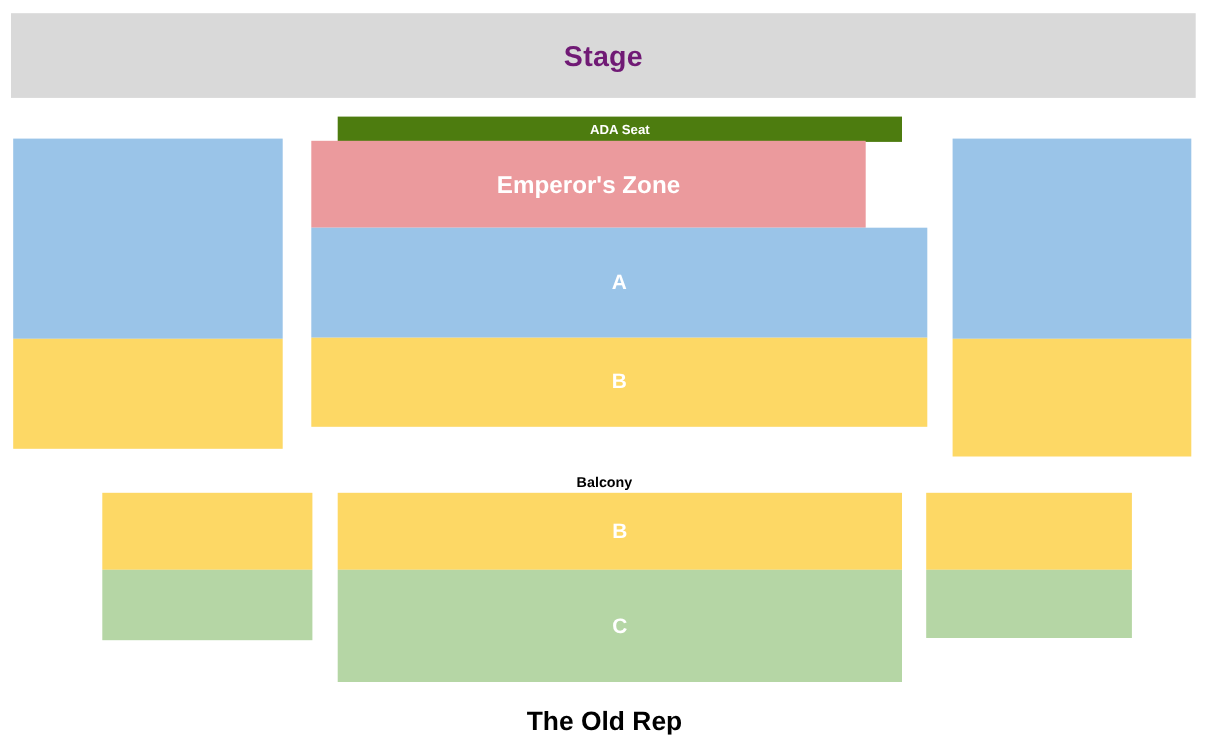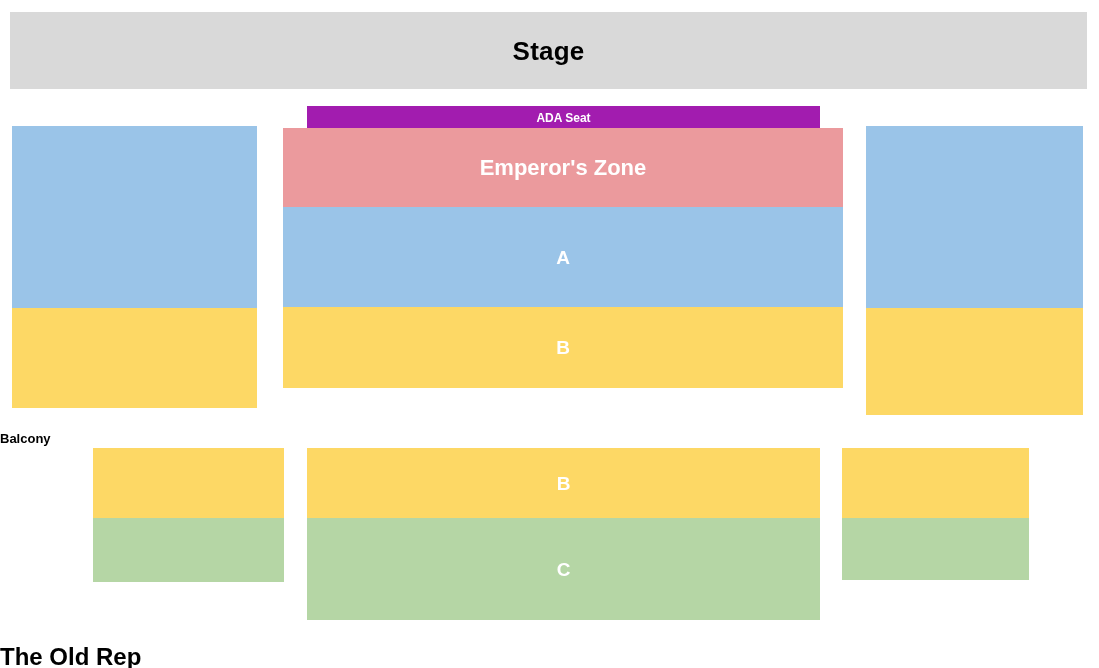--- a/index.html
+++ b/index.html
@@ -22,21 +22,21 @@
     box-sizing: border-box;
     display: flex;
     align-items: center;
     justify-content: center;
     color: #ffffff;
     font-weight: bold;
     line-height: 1;
     user-select: none;
   }
   .stage {
-    color: #000000;
+    color: #701a75;
     font-size: 26px;
     font-weight: bold;
     letter-spacing: 0.2px;
   }
   .zone-label {
     font-size: 22px;
     font-weight: bold;
     text-shadow: none;
   }
   .section-label {
@@ -44,21 +44,21 @@
     font-weight: bold;
   }
   .ada-label {
     font-size: 12px;
     font-weight: bold;
   }
   .plain-label {
     position: absolute;
     color: #000000;
     font-weight: bold;
-    text-align: left;
+    text-align: center;
     user-select: none;
   }
   .balcony-label {
     font-size: 13px;
     width: 100%;
     left: 0;
   }
   .venue-title {
     font-size: 24px;
     width: 100%;
@@ -67,25 +67,25 @@
 </style>
 </head>
 <body>
 
 <div id="seatmap">
 
   <div class="block stage" style="left:10px; top:12px; width:1077px; height:77px; background:#d9d9d9;">
     <span>Stage</span>
   </div>
 
-  <div class="block ada-label" style="left:307px; top:106px; width:513px; height:23px; background:#a21caf;">
+  <div class="block ada-label" style="left:307px; top:106px; width:513px; height:23px; background:#4d7c0f;">
     <span>ADA Seat</span>
   </div>
 
-  <div class="block zone-label" style="left:283px; top:128px; width:560px; height:79px; background:#eb9a9d;">
+  <div class="block zone-label" style="left:283px; top:128px; width:504px; height:79px; background:#eb9a9d;">
     <span>Emperor's Zone</span>
   </div>
 
   <div class="block section-label" style="left:283px; top:207px; width:560px; height:100px; background:#9ac4e8;">
     <span>A</span>
   </div>
 
   <div class="block section-label" style="left:283px; top:307px; width:560px; height:81px; background:#fdd865;">
     <span>B</span>
   </div>

